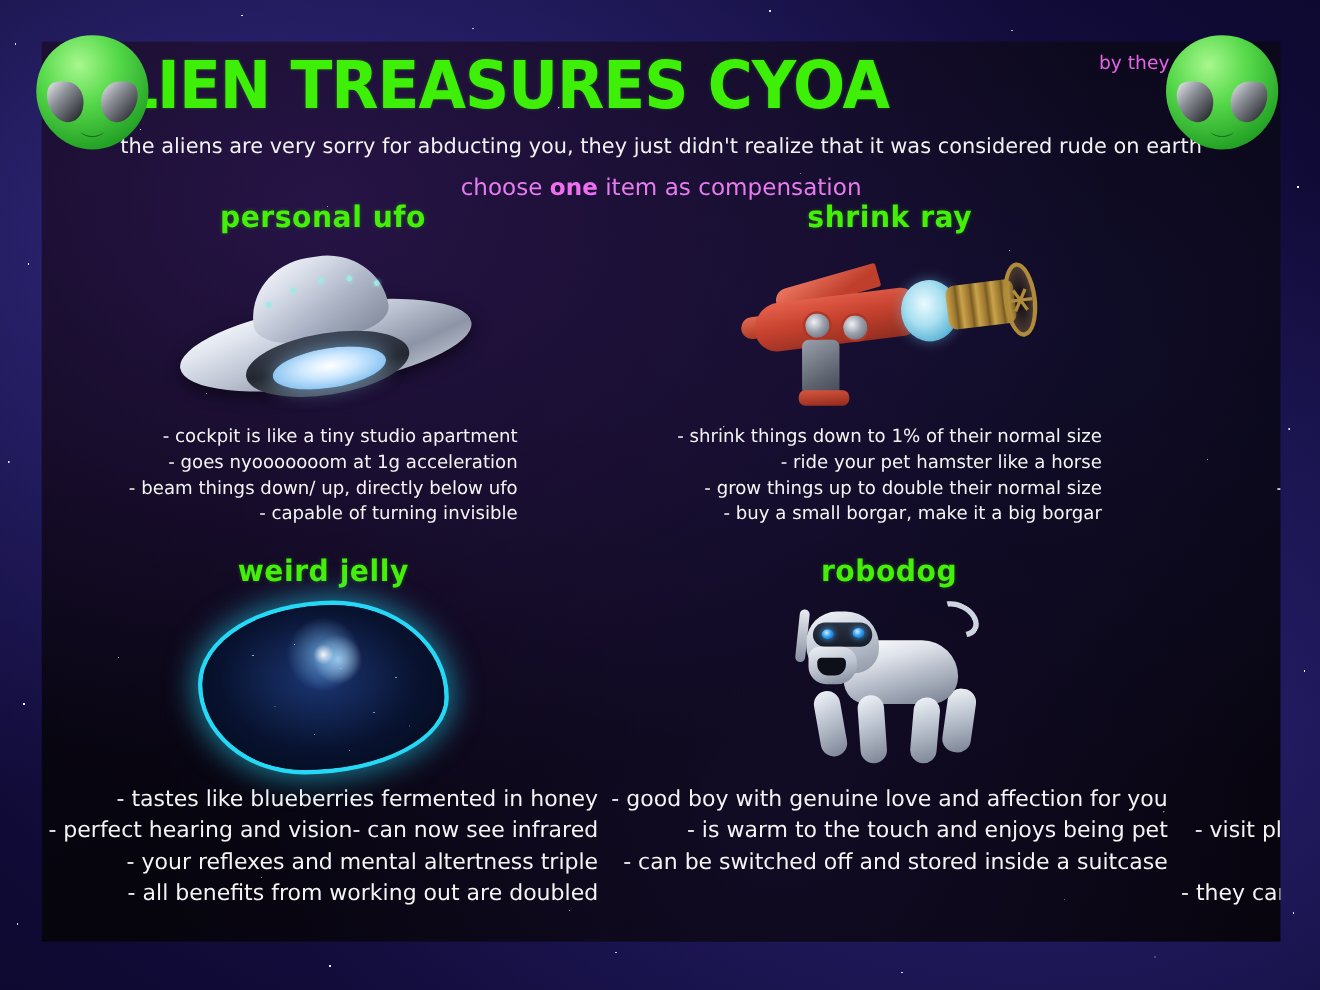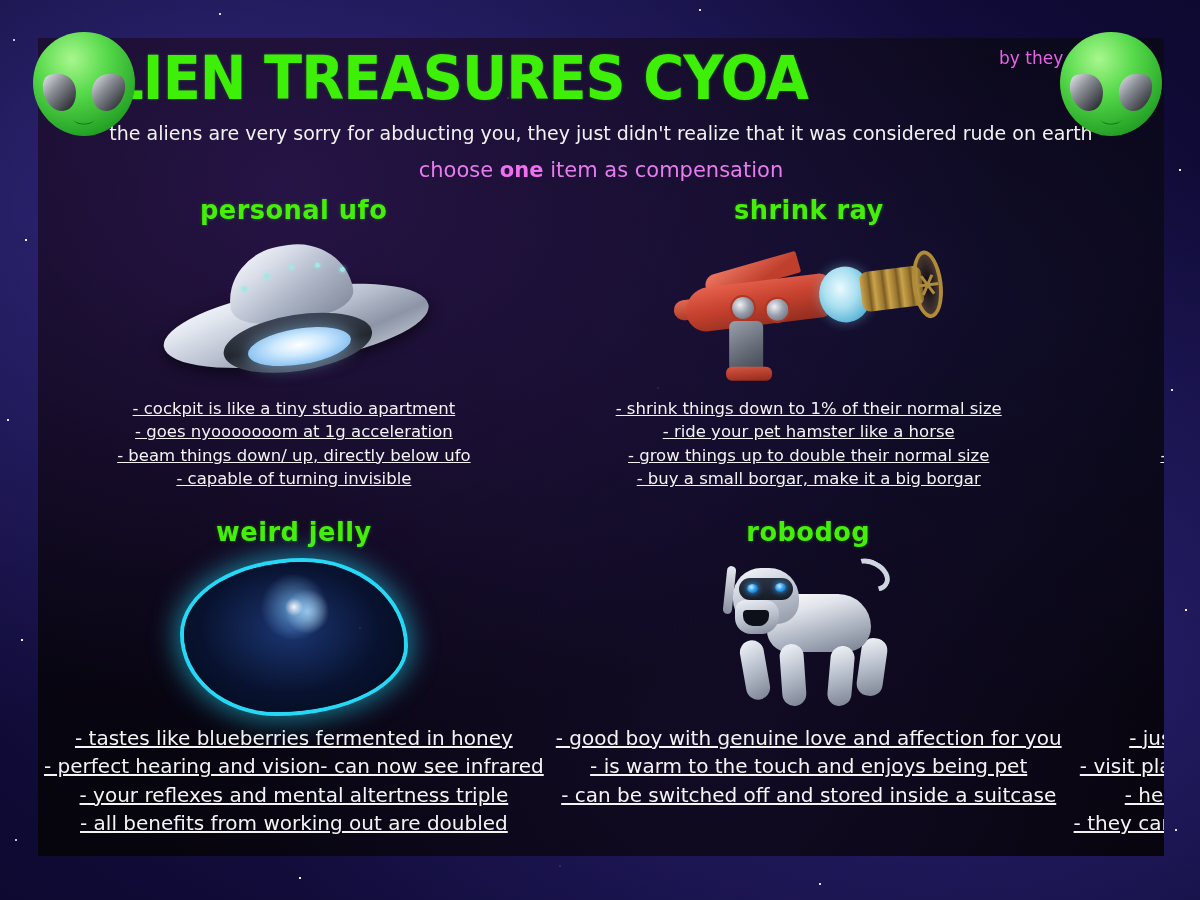--- a/index.html
+++ b/index.html
@@ -145,21 +145,20 @@
   }
   .choose .one {
     font-weight: bold;
     color: #f06ef0;
   }
 
   
   .grid {
     position: relative;
     z-index: 5;
-    margin-top: 12px;
     display: grid;
     grid-template-columns: repeat(3, 1fr);
     grid-template-rows: 322px 322px;
   }
   .card {
     position: relative;
     display: flex;
     flex-direction: column;
     align-items: center;
     padding: 0 6px;
@@ -180,23 +179,22 @@
     display: flex;
     align-items: center;
     justify-content: center;
     margin-top: 2px;
   }
   .bullets {
     font-family: "DejaVu Sans", sans-serif;
     font-size: 16.5px;
     line-height: 1.42;
     color: #f4f4f4;
-    text-align: center;
+    text-align: right;
     white-space: nowrap;
-    text-decoration: underline;
   }
   .row2 .art { height: 175px; }
   .row2 .bullets { font-size: 20px; }
 
   
   .alien {
     position: absolute;
     width: 118px;
     height: 112px;
     z-index: 9;

